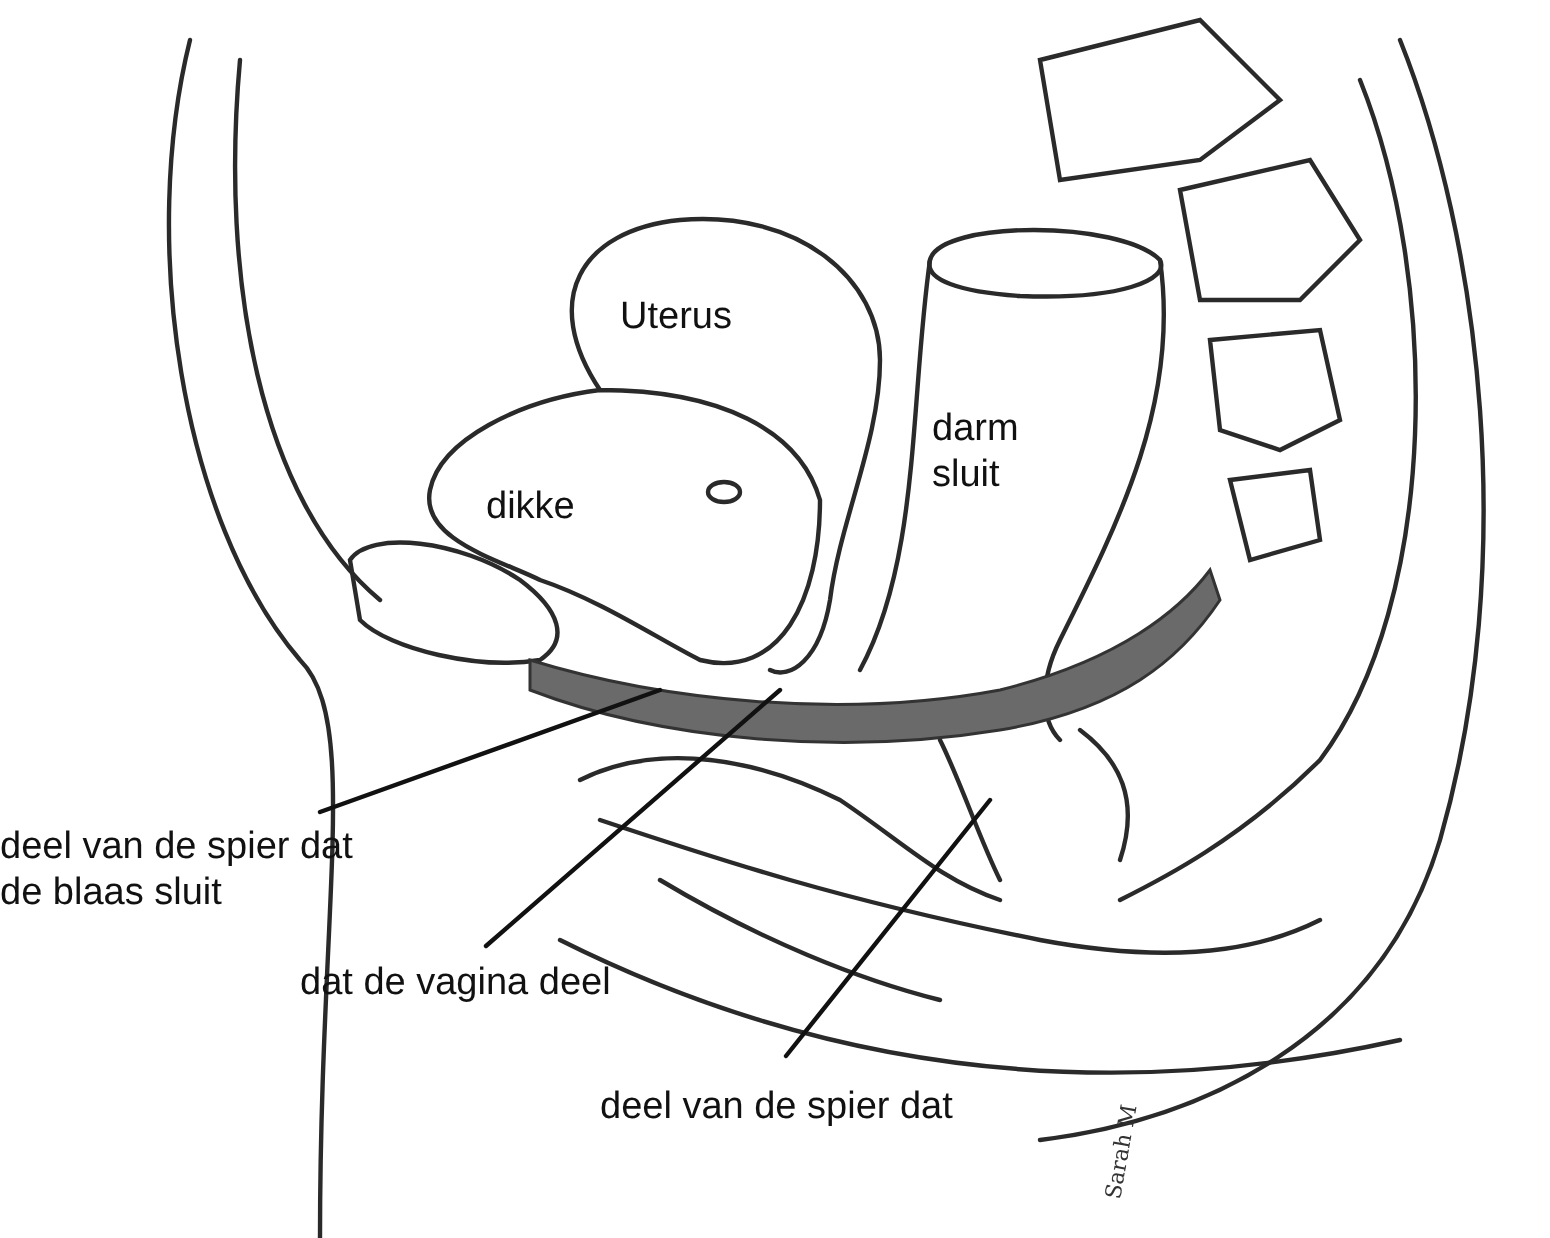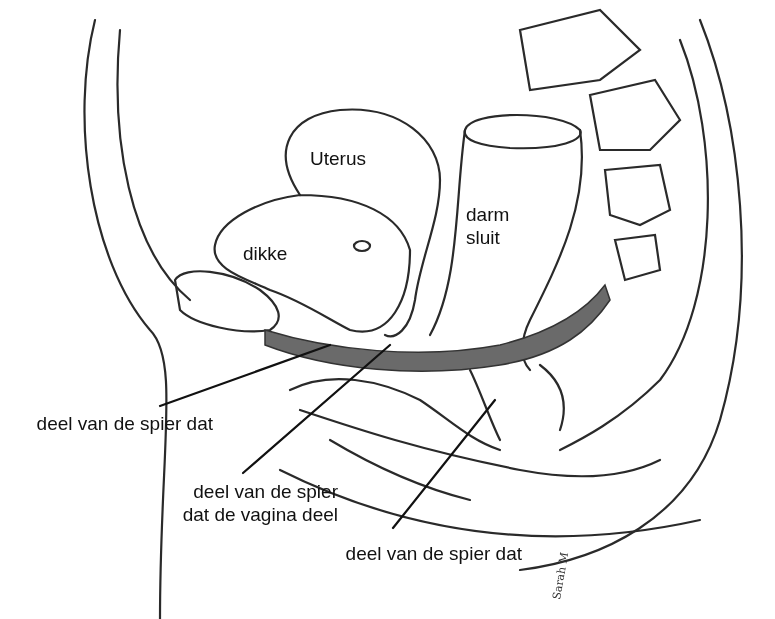--- a/index.html
+++ b/index.html
@@ -1,18 +1,18 @@
 <!DOCTYPE html>
 <html><head>
 <meta charset="utf-8">
 <style>
   html, body { margin:0; padding:0; background:#ffffff; }
   body { width:775px; height:619px; position:relative; overflow:hidden; font-family:"Liberation Sans", sans-serif; }
   svg.art { position:absolute; left:0; top:0; }
-  .lbl { position:absolute; color:#111; font-size:19px; line-height:23px; text-align:right; white-space:nowrap; }
+  .lbl { position:absolute; color:#111; font-size:19px; line-height:23px; text-align:left; white-space:nowrap; }
 </style>
 </head>
 <body>
 
 <svg class="art" width="775" height="619" viewBox="0 0 775 619">
   <g fill="none" stroke="#2a2a2a" stroke-width="2.2" stroke-linecap="round">
 
     <path d="M95 20 C70 120 90 260 150 330 C180 360 160 450 160 619"></path>
     <path d="M120 30 C110 140 130 250 190 300"></path>
 
@@ -56,20 +56,20 @@
 
 <div class="lbl" style="left:310px;top:147px;">Uterus</div>
 <div class="lbl" style="left:243px;top:242px;">dikke</div>
 <div class="lbl" style="left:466px;top:203px;text-align:left;">
   <div>darm</div>
   <div>sluit</div>
 </div>
 
 <div class="lbl" style="left:0px;top:412px;width:213px;">
   <div>deel van de spier dat</div>
+  <div>de blaas sluit</div>
 </div>
 <div class="lbl" style="left:150px;top:480px;width:188px;">
-  <div>deel van de spier</div>
   <div>dat de vagina deel</div>
 </div>
 <div class="lbl" style="left:300px;top:542px;width:222px;">
   <div>deel van de spier dat</div>
 </div>
 
 </body></html>

